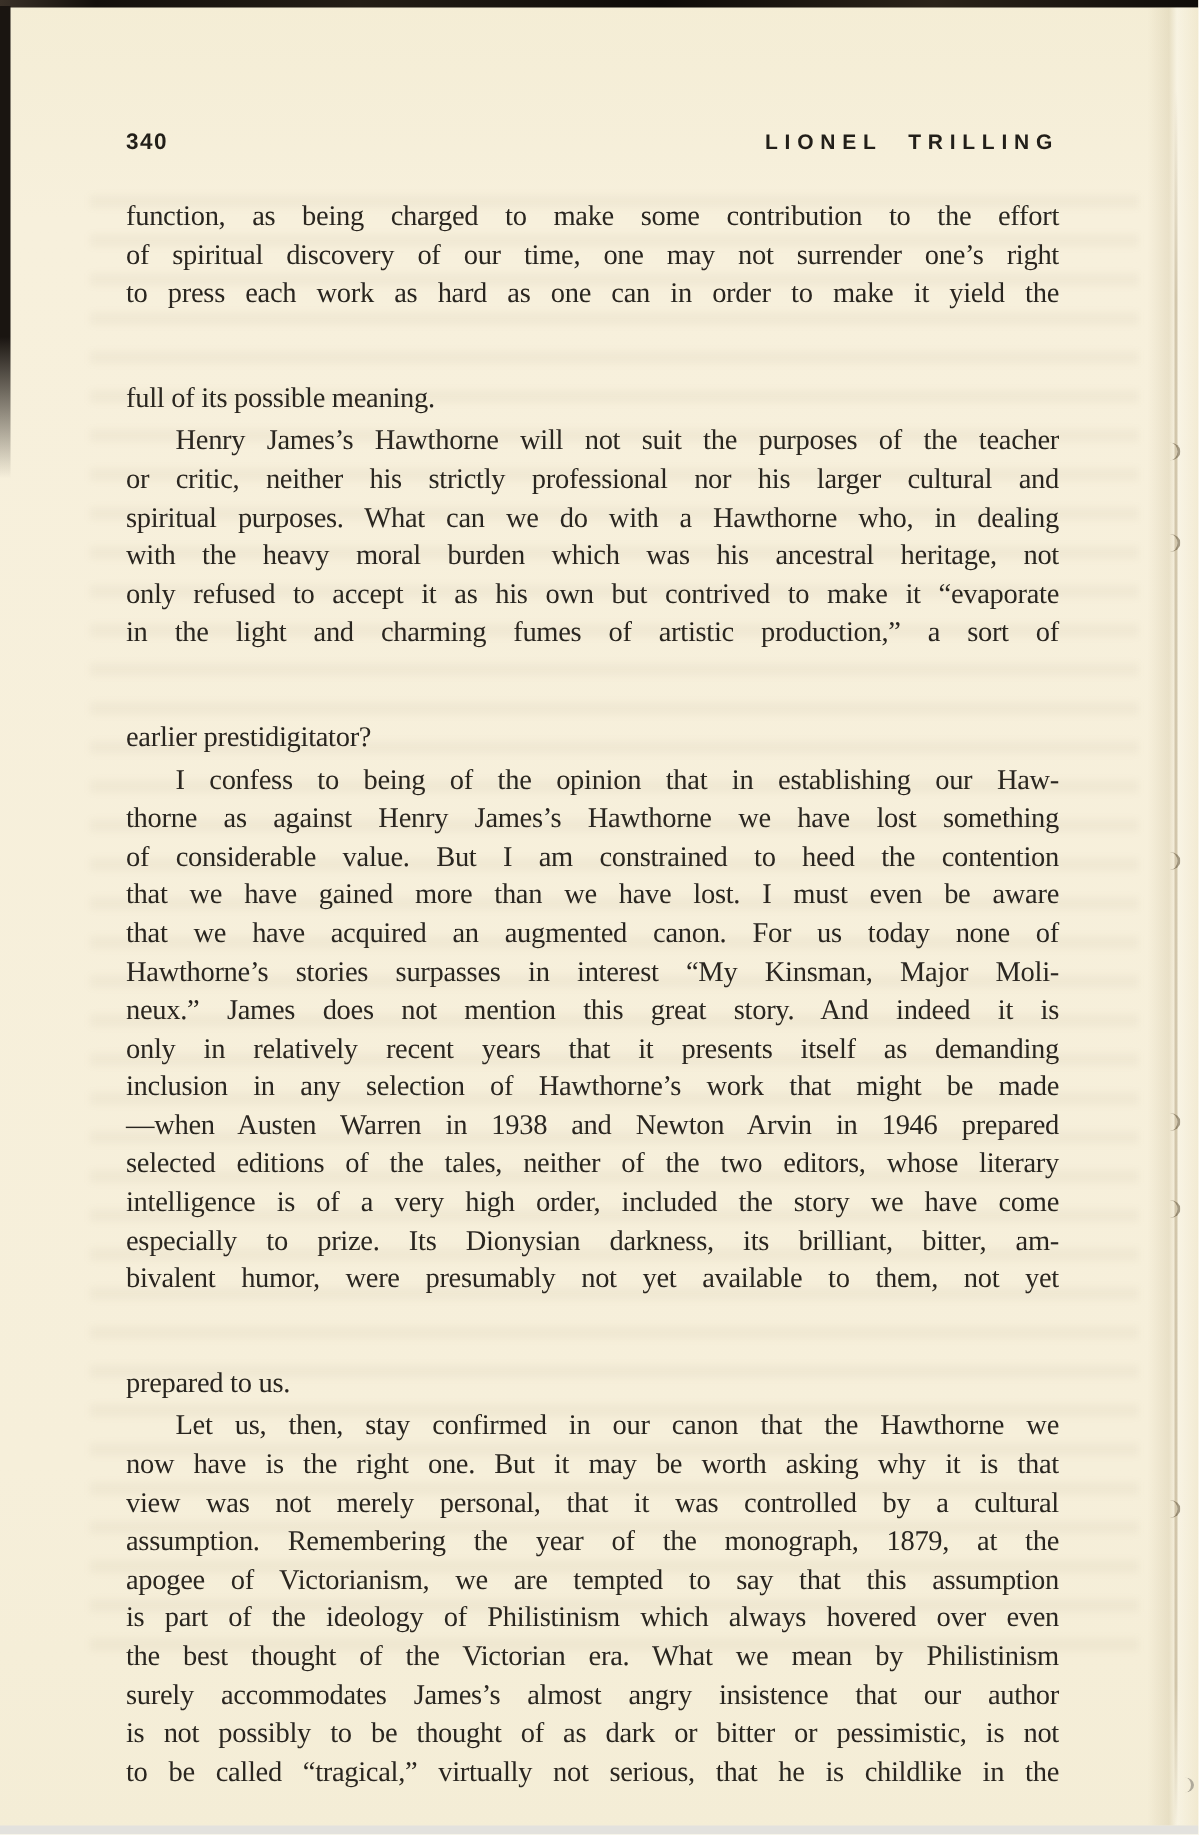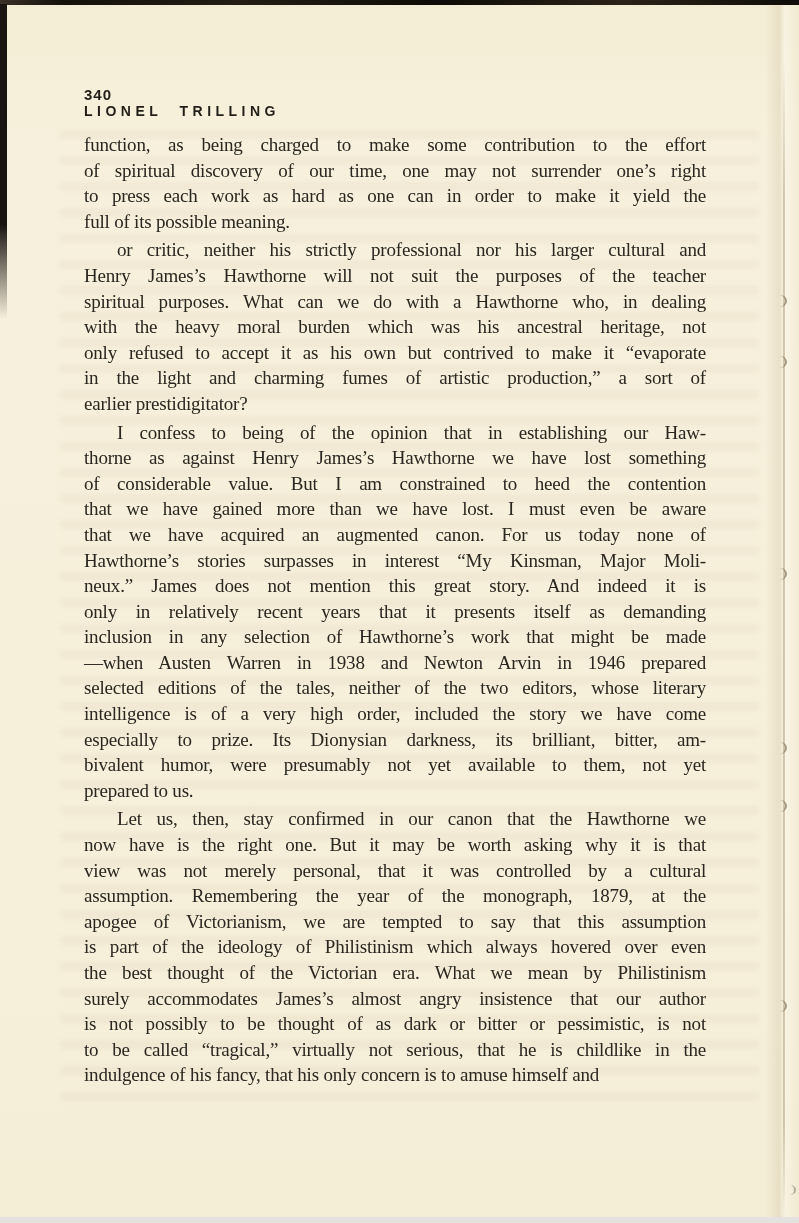--- a/index.html
+++ b/index.html
@@ -64,40 +64,39 @@
   .corner-mark {
     position: absolute; right: 3px; width: 4px; height: 10px;
     border-right: 2px solid rgba(130,125,115,0.6);
     border-radius: 0 100% 100% 0 / 0 50% 50% 0;
   }
   .running-header {
     position: absolute; top: 86px; left: 84px; width: 622px;
     display: flex; justify-content: space-between; align-items: baseline;
     font-family: "Liberation Sans", sans-serif;
     color: #221f19;
-    flex-direction: column;
   }
   .page-number {
     font-size: 15px; font-weight: bold; letter-spacing: 1px;
   }
   .running-title {
     font-size: 14px; font-weight: bold; letter-spacing: 4.5px; word-spacing: 9px;
   }
   .body-text {
     position: absolute; top: 132px; left: 84px; width: 622px;
     font-size: 19px; line-height: 25.6px;
     letter-spacing: -0.2px;
     color: var(--text-color, #2a2620);
   }
   .para { margin: 0 0 3px 0; }
   .line {
     text-align: justify;
     text-align-last: justify;
   }
-  .line.last { text-align-last: left; }
+  .line.last { text-align-last: left; margin-top: 44px; }
   .para.indent .line:first-child { padding-left: 33px; }
 </style>
 </head>
 <body>
 
 <div class="scan">
   <div class="paper-tone"></div>
   <div class="show-through"></div>
 
   <div class="top-edge-bar"></div>
@@ -119,22 +118,22 @@
   </div>
 
   <div class="body-text">
       <div class="para">
         <div class="line">function, as being charged to make some contribution to the effort</div>
         <div class="line">of spiritual discovery of our time, one may not surrender one’s right</div>
         <div class="line">to press each work as hard as one can in order to make it yield the</div>
         <div class="line last">full of its possible meaning.</div>
       </div>
       <div class="para indent">
+        <div class="line">Henry James’s Hawthorne will not suit the purposes of the teacher</div>
         <div class="line">or critic, neither his strictly professional nor his larger cultural and</div>
-        <div class="line">Henry James’s Hawthorne will not suit the purposes of the teacher</div>
         <div class="line">spiritual purposes. What can we do with a Hawthorne who, in dealing</div>
         <div class="line">with the heavy moral burden which was his ancestral heritage, not</div>
         <div class="line">only refused to accept it as his own but contrived to make it “evaporate</div>
         <div class="line">in the light and charming fumes of artistic production,” a sort of</div>
         <div class="line last">earlier prestidigitator?</div>
       </div>
       <div class="para indent">
         <div class="line">I confess to being of the opinion that in establishing our Haw-</div>
         <div class="line">thorne as against Henry James’s Hawthorne we have lost something</div>
         <div class="line">of considerable value. But I am constrained to heed the contention</div>

